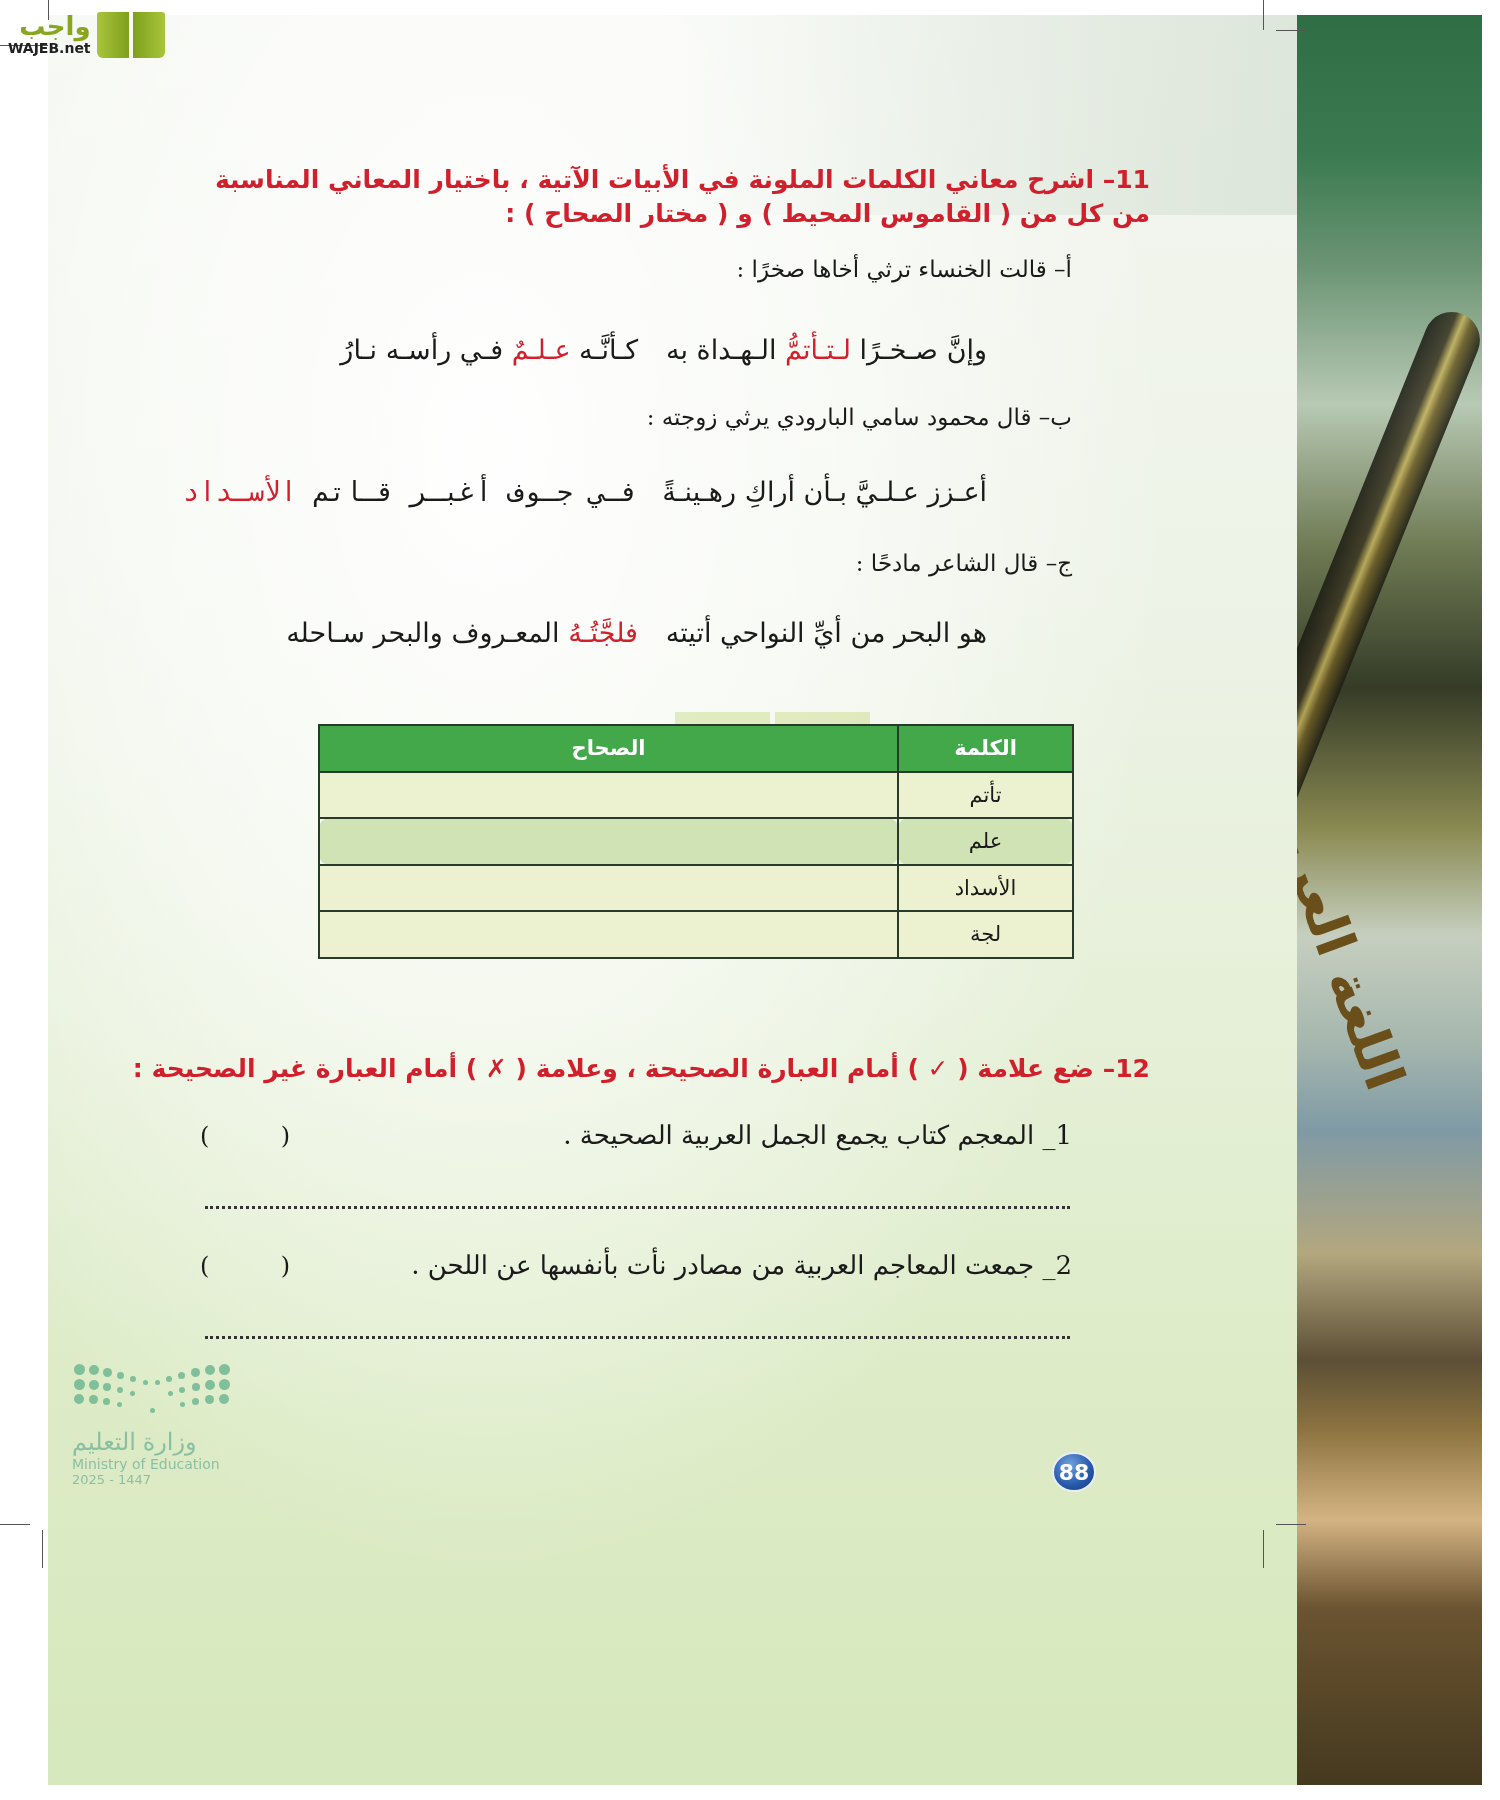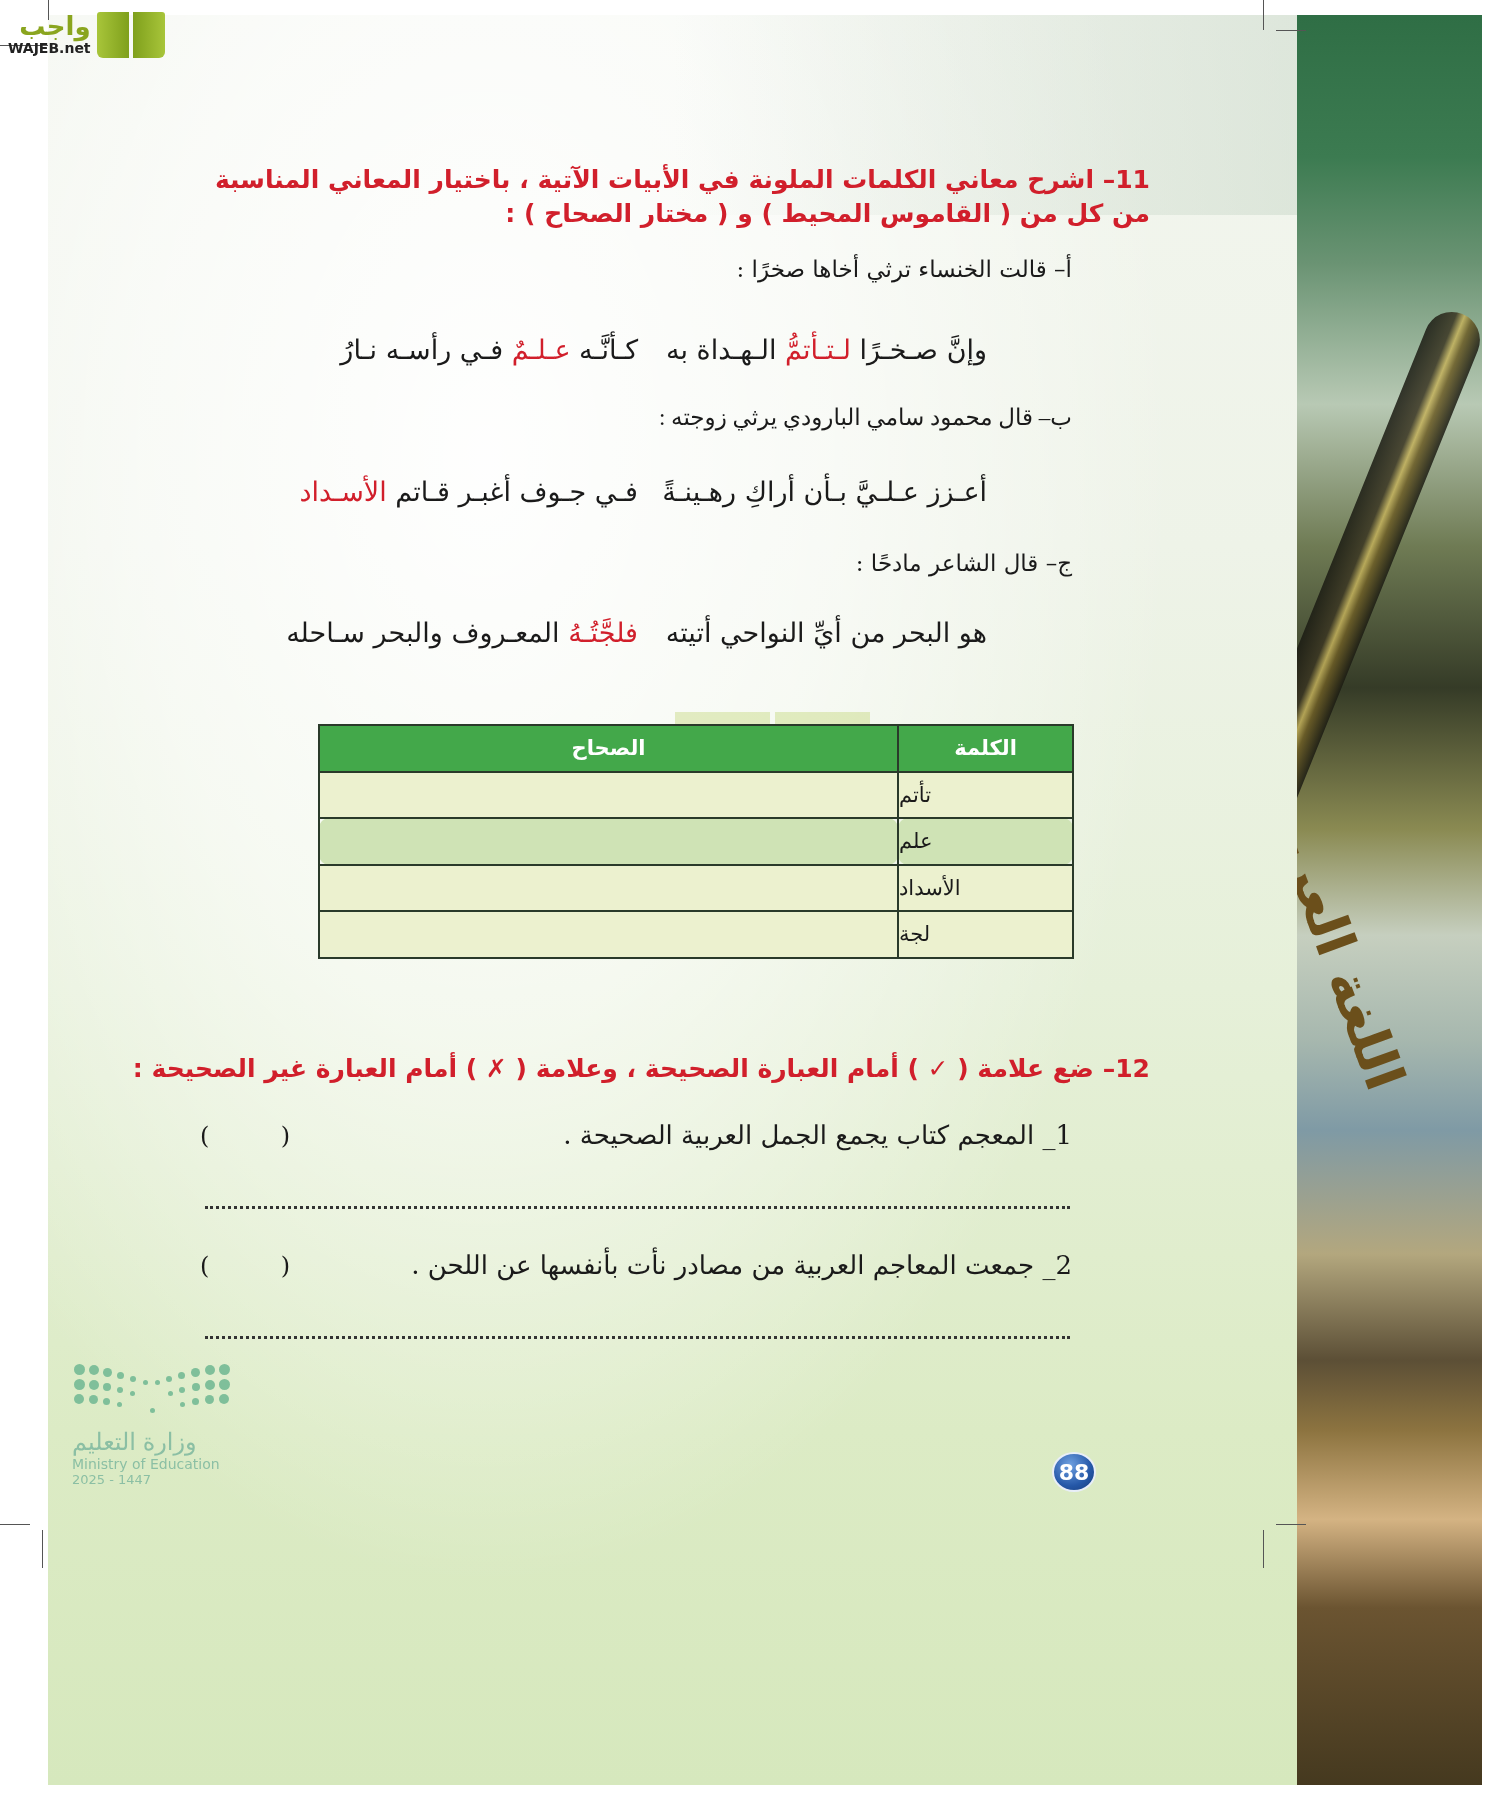--- a/index.html
+++ b/index.html
@@ -59,21 +59,21 @@
   .verse { position: absolute; font-size: 27px; color: #1a1a1a; white-space: nowrap; }
   .hl { color: #d11f2b; }
 
   
   .word-table {
     position: absolute; left: 318px; top: 724px; width: 756px; border-collapse: collapse; direction: rtl;
     font-size: 21px; color: #1a1a1a;
   }
   .word-table th, .word-table td { border: 2px solid #2a3a2a; height: 46.5px; }
   .word-table th { background: #43a84a; color: #ffffff; font-family: "DejaVu Sans", sans-serif; font-weight: bold; font-size: 21px; }
-  .word-table td { background: #ecf1cf; text-align: left; }
+  .word-table td { background: #ecf1cf; text-align: center; }
   .word-table tr.alt td { background: #cfe3b5; border-radius: 10px; }
   .word-table .c-word { width: 175px; }
 
   
   .watermark { position: absolute; left: 440px; top: 712px; width: 430px; height: 150px; opacity: 0.28; pointer-events: none; }
   .watermark .wm-ar { position: absolute; left: 0; top: 0; font-family: "DejaVu Sans", sans-serif; font-weight: bold; font-size: 80px; color: #8aa51f; }
   .watermark .wm-en { position: absolute; left: 4px; top: 96px; font-family: "DejaVu Sans", sans-serif; font-weight: bold; font-size: 36px; color: #3d4a2a; }
   .watermark .wm-book { position: absolute; left: 235px; top: 0; width: 195px; height: 150px; }
   .watermark .wm-book .l, .watermark .wm-book .r { position: absolute; top: 0; width: 95px; height: 150px; background: #a8c53a; }
   .watermark .wm-book .l { left: 0; }
@@ -130,23 +130,23 @@
     </div>
 </div>
 
 <div class="content">
   <div class="q-title q11">11– اشرح معاني الكلمات الملونة في الأبيات الآتية ، باختيار المعاني المناسبة من كل من ( القاموس المحيط ) و ( مختار الصحاح ) :</div>
 
   <div class="sub" style="top:256px; right:78px;">أ– قالت الخنساء ترثي أخاها صخرًا :</div>
   <div class="verse" style="top:334px; right:163px;"><span>وإنَّ صـخـرًا </span><span class="hl">لـتـأتمُّ</span><span> الـهـداة به</span></div>
   <div class="verse" style="top:334px; right:512px;"><span>كـأنَّـه </span><span class="hl">عـلـمٌ</span><span> فـي رأسـه نـارُ</span></div>
 
-  <div class="sub" style="top:404px; right:78px;font-family:Liberation Serif, serif;">ب– قال محمود سامي البارودي يرثي زوجته :</div>
+  <div class="sub" style="top:404px; right:78px;">ب– قال محمود سامي البارودي يرثي زوجته :</div>
   <div class="verse" style="top:476px; right:163px;"><span>أعـزز عـلـيَّ بـأن أراكِ رهـينـةً</span></div>
-  <div class="verse" style="top:476px; right:512px;"><span>فـي جـوف أغبـر قـاتم </span><span class="hl">الأسـداد</span></div>
+  <div class="verse" style="top:476px; right:512px;font-family:Liberation Mono, monospace;"><span>فـي جـوف أغبـر قـاتم </span><span class="hl">الأسـداد</span></div>
 
   <div class="sub" style="top:550px; right:78px;">ج– قال الشاعر مادحًا :</div>
   <div class="verse" style="top:617px; right:163px;"><span>هو البحر من أيِّ النواحي أتيته</span></div>
   <div class="verse" style="top:617px; right:512px;"><span class="hl">فلجَّتُـهُ</span><span> المعـروف والبحر سـاحله</span></div>
 </div>
 
 <div class="watermark">
   <div class="wm-ar">واجب</div>
   <div class="wm-en">WAJEB.net</div>
   <div class="wm-book">

